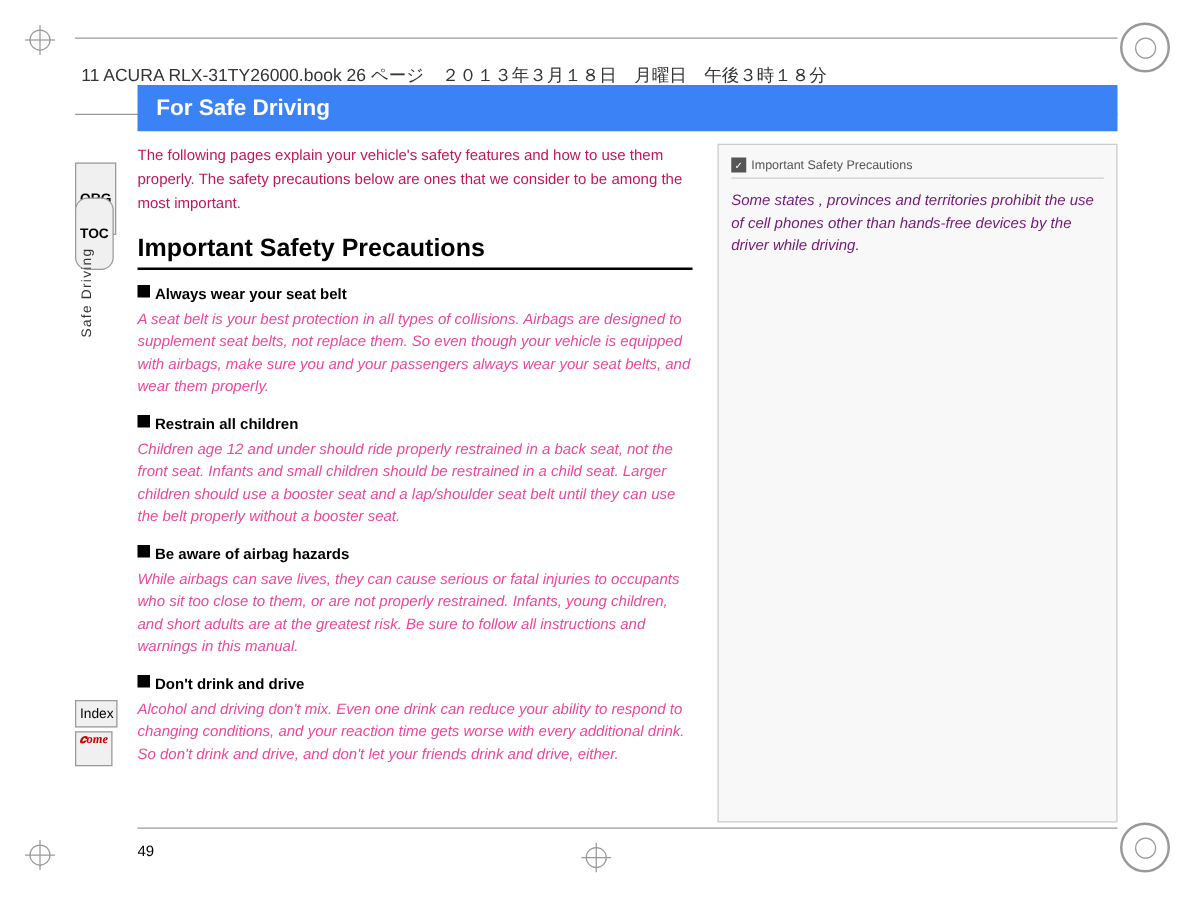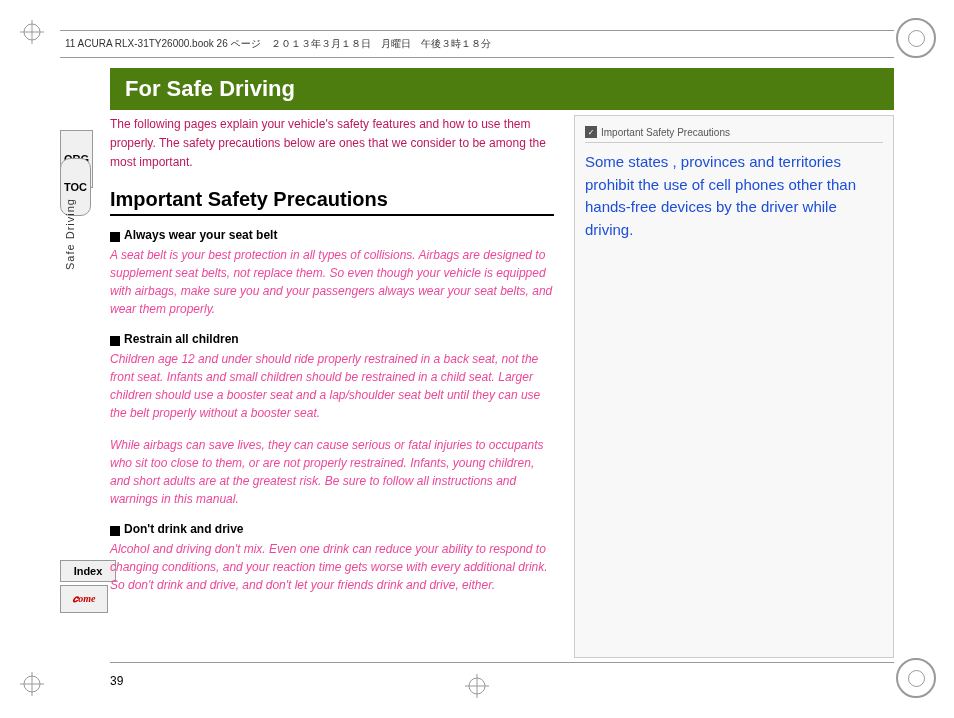--- a/index.html
+++ b/index.html
@@ -13,39 +13,39 @@
       overflow: hidden;
       position: relative;
     }
 
     
     .top-bar {
       position: absolute;
       top: 30px;
       left: 60px;
       right: 60px;
-      font-size: 10px;
+      font-size: 14px;
       color: #333;
       border-top: 1px solid #999;
       border-bottom: 1px solid #999;
-      padding: 6px 5px;
+      padding: 21px 5px;
       display: flex;
       align-items: center;
     }
 
     
     .page-header {
       position: absolute;
       top: 68px;
       left: 110px;
       right: 60px;
-      background: #4d7c0f;
+      background: #3b82f6;
       color: #fff;
       padding: 8px 15px;
-      font-size: 22px;
+      font-size: 18px;
       font-weight: bold;
     }
 
     .sidebar-tab {
       border: 1px solid #999;
       background: #f0f0f0;
       text-align: center;
       padding: 22px 3px;
       font-size: 11px;
       font-weight: bold;
@@ -74,34 +74,33 @@
 
     .sidebar-tab.index {
       position: absolute;
       top: 560px;
       left: 60px;
       border: 1px solid #999;
       background: #f0f0f0;
       text-align: center;
       padding: 4px 3px;
       font-size: 11px;
-      font-weight: bold;
-      width: 56px;
+      font-weight: normal;
+      width: 34px;
     }
 
     .home-button {
       position: absolute;
       top: 585px;
       left: 60px;
-      width: 48px;
+      width: 30px;
       height: 28px;
       border: 1px solid #999;
       background: #f0f0f0;
       display: flex;
-      align-items: center;
       justify-content: center;
       cursor: pointer;
       font-size: 9px;
       color: #cc0000;
       font-style: italic;
       font-weight: bold;
     }
 
     
     .main-content {
@@ -130,21 +129,21 @@
 
     .subsection {
       margin-bottom: 14px;
     }
 
     .subsection-header {
       font-weight: bold;
       font-size: 12px;
       margin-bottom: 4px;
       display: flex;
-      align-items: flex-end;
+      align-items: flex-start;
       gap: 4px;
     }
 
     .square-bullet {
       display: inline-block;
       width: 10px;
       height: 10px;
       background: #000;
       flex-shrink: 0;
     }
@@ -184,23 +183,24 @@
       height: 12px;
       background: #555;
       display: flex;
       align-items: center;
       justify-content: center;
       color: #fff;
       font-size: 8px;
     }
 
     .right-panel-body {
-      font-size: 15px;
+      font-size: 12px;
       line-height: 1.5;
-      color: #1d4ed8;
+      color: #701a75;
+      font-style: italic;
     }
 
     
     .page-number {
       position: absolute;
       bottom: 30px;
       left: 110px;
       font-size: 12px;
       color: #000;
     }
@@ -317,20 +317,24 @@
 
   <div class="subsection">
     <div class="subsection-header">
       <span class="square-bullet"></span>
       <span>Restrain all children</span>
     </div>
     <div class="subsection-body">Children age 12 and under should ride properly restrained in a back seat, not the front seat. Infants and small children should be restrained in a child seat. Larger children should use a booster seat and a lap/shoulder seat belt until they can use the belt properly without a booster seat.</div>
   </div>
 
   <div class="subsection">
+    <div class="subsection-header">
+      <span class="square-bullet"></span>
+      <span>Be aware of airbag hazards</span>
+    </div>
     <div class="subsection-body">While airbags can save lives, they can cause serious or fatal injuries to occupants who sit too close to them, or are not properly restrained. Infants, young children, and short adults are at the greatest risk. Be sure to follow all instructions and warnings in this manual.</div>
   </div>
 
   <div class="subsection">
     <div class="subsection-header">
       <span class="square-bullet"></span>
       <span>Don't drink and drive</span>
     </div>
     <div class="subsection-body">Alcohol and driving don't mix. Even one drink can reduce your ability to respond to changing conditions, and your reaction time gets worse with every additional drink. So don't drink and drive, and don't let your friends drink and drive, either.</div>
   </div>
@@ -339,13 +343,13 @@
 <div class="right-panel">
   <div class="right-panel-header">
     <div class="right-panel-check">✓</div>
     <span>Important Safety Precautions</span>
   </div>
   <div class="right-panel-body">Some states , provinces and territories prohibit the use of cell phones other than hands-free devices by the driver while driving.</div>
 </div>
 
 <div class="bottom-line"></div>
 
-<div class="page-number">39</div>
+<div class="page-number">49</div>
 
 </body></html>

